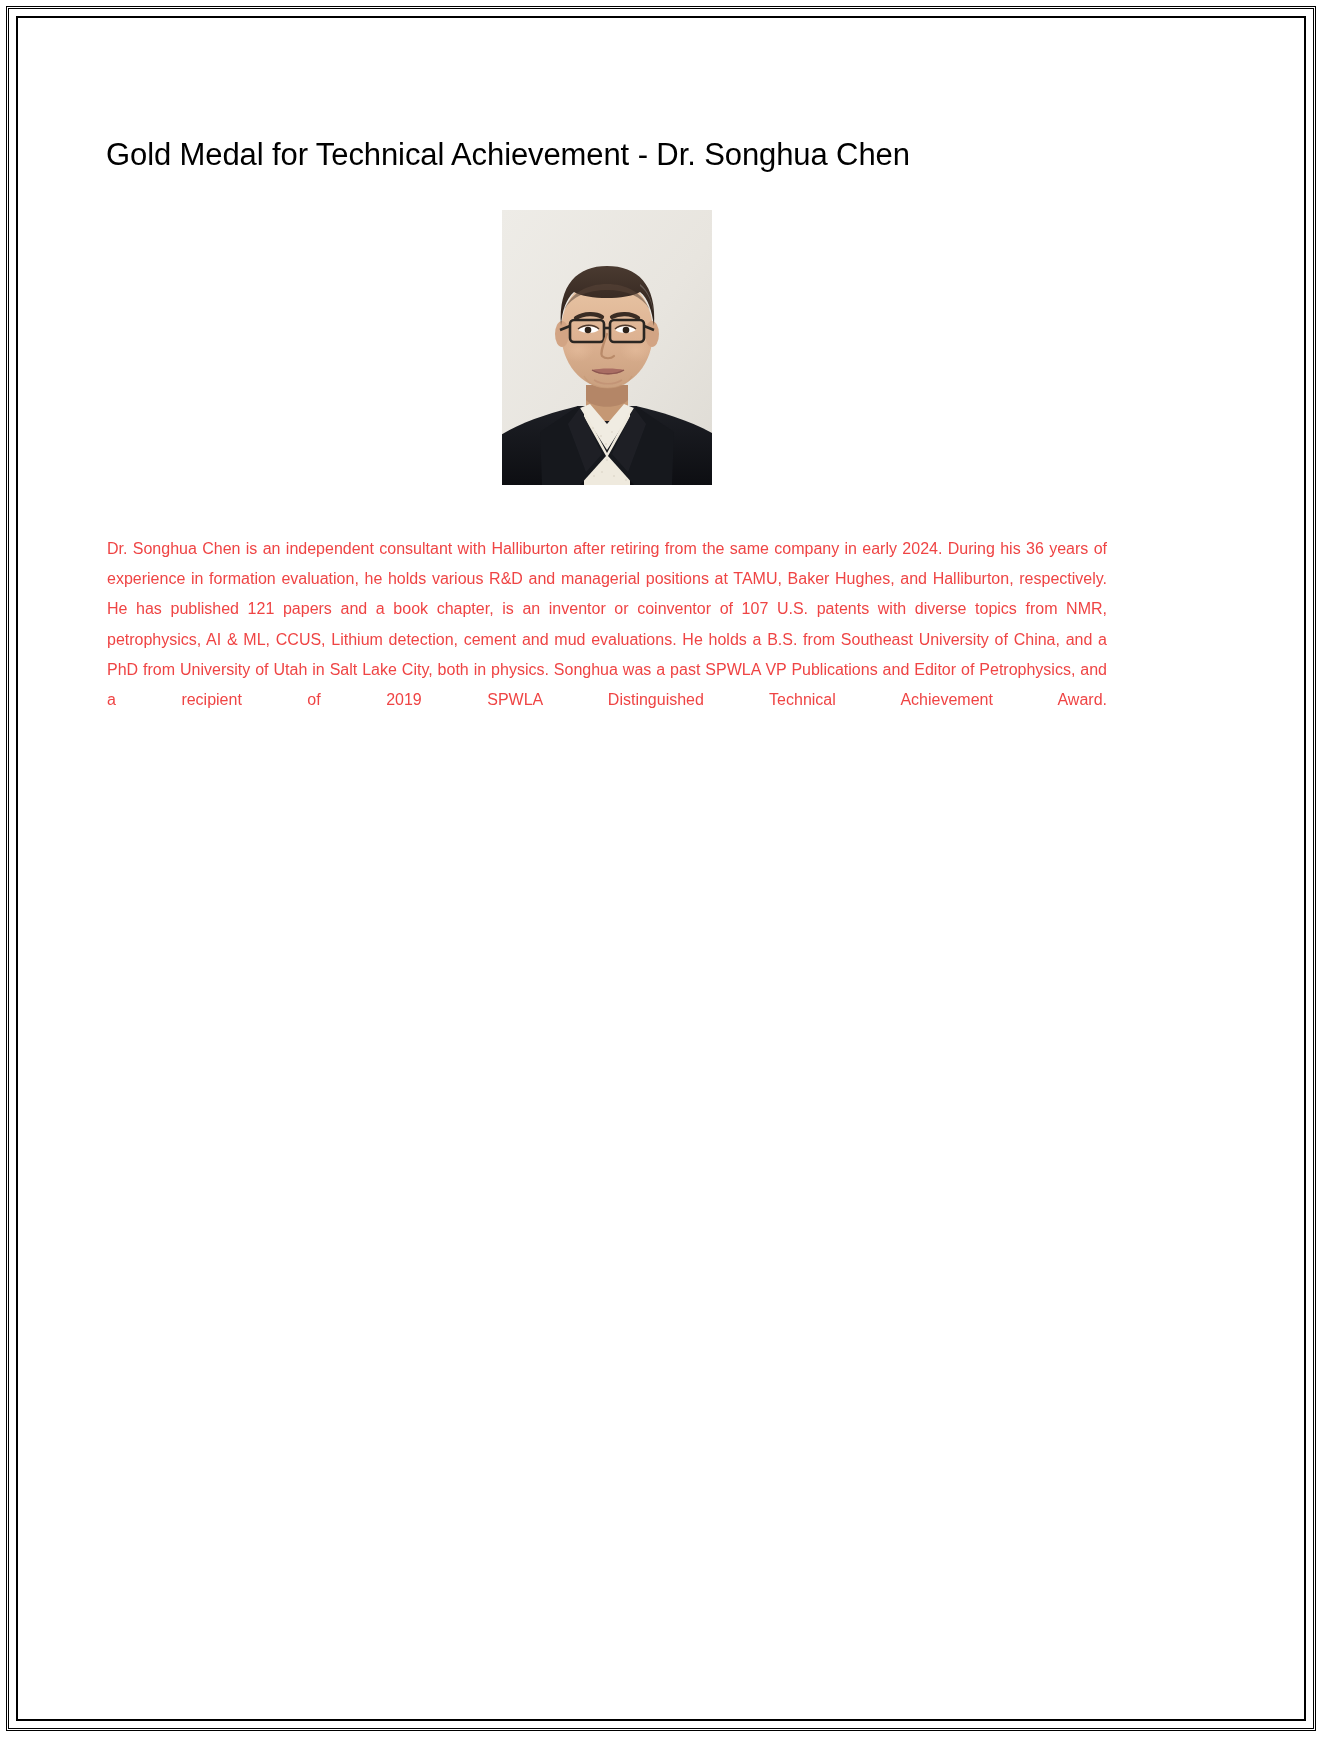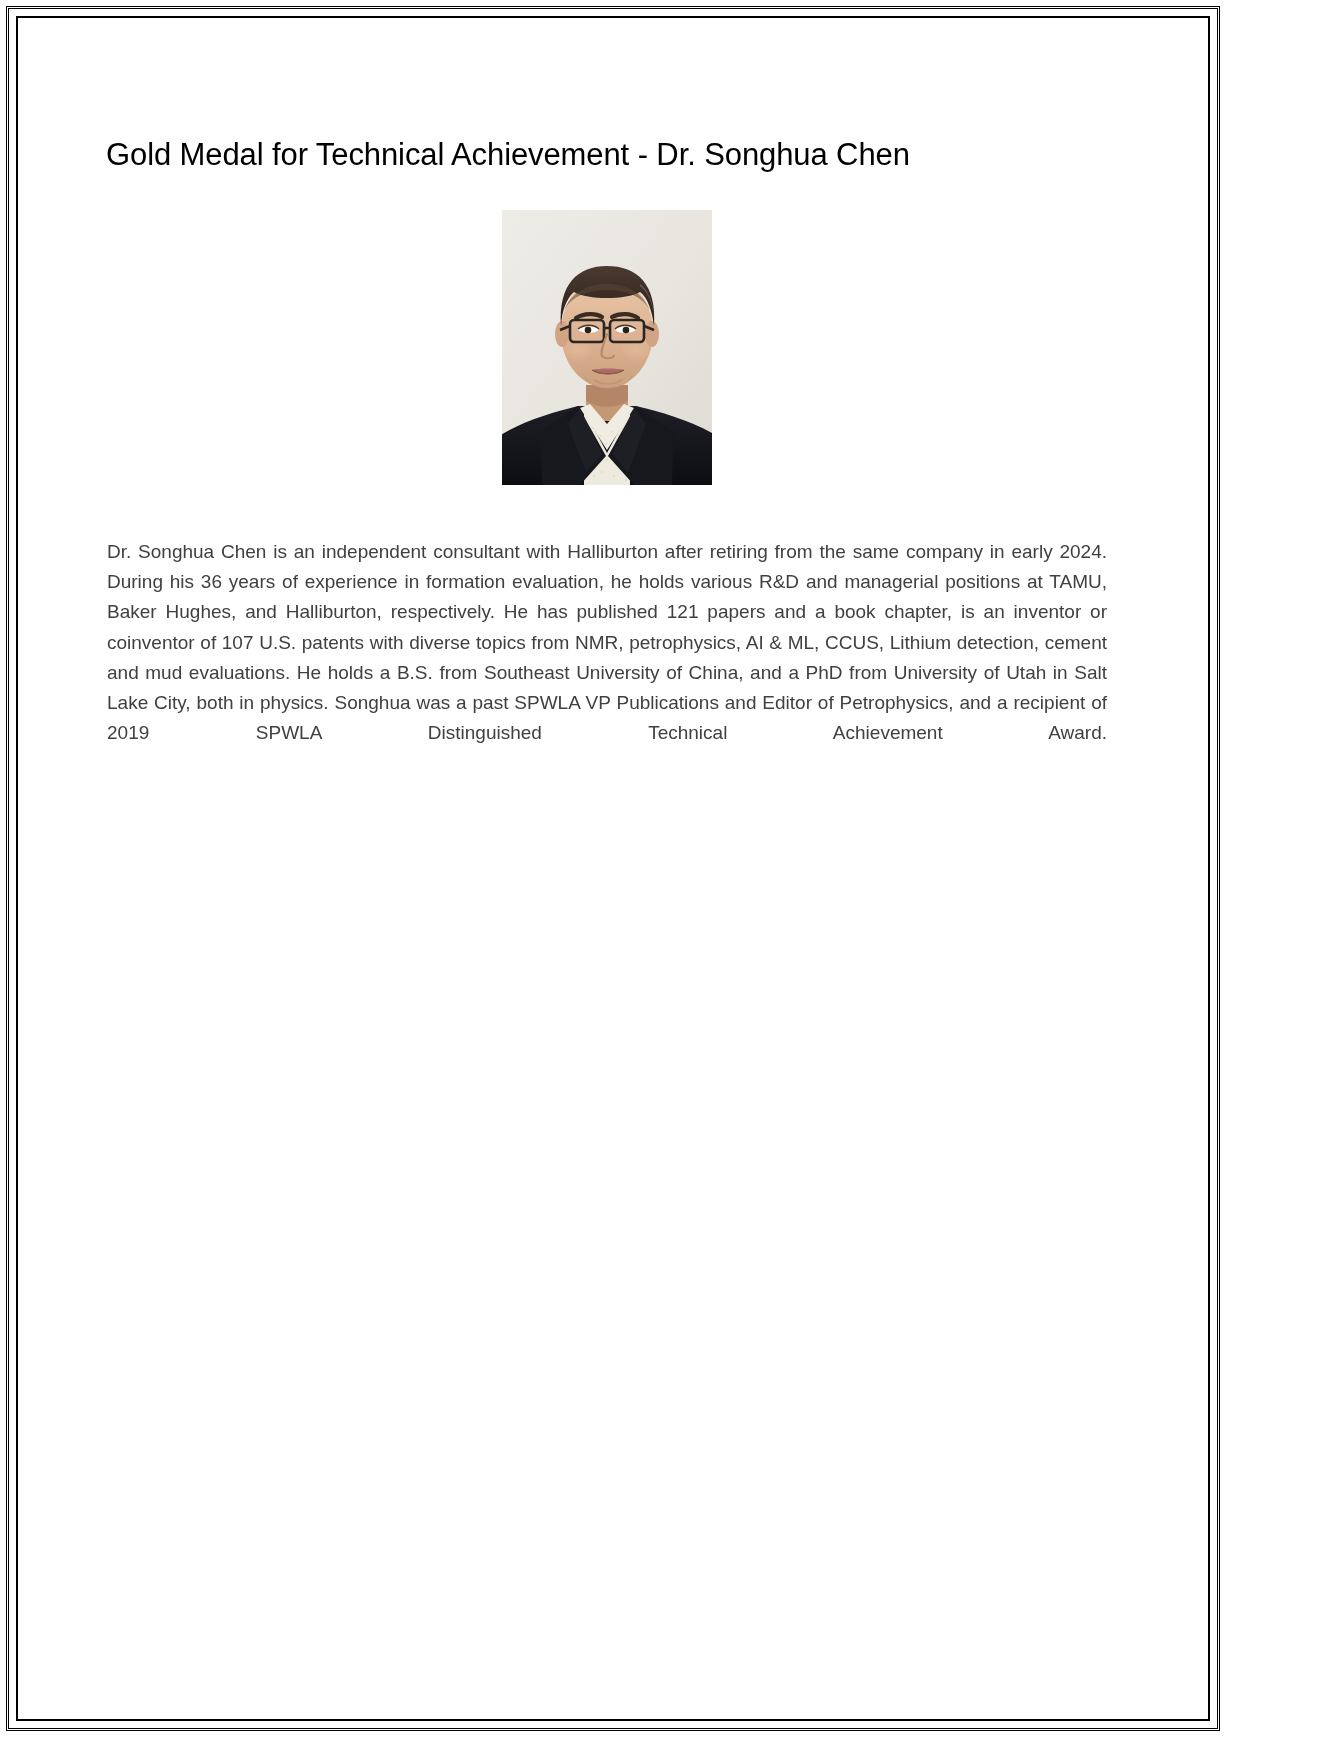--- a/index.html
+++ b/index.html
@@ -14,21 +14,21 @@
     font-family: "Liberation Sans", sans-serif;
     color: #000000;
     overflow: hidden;
   }
 
   
   .page {
     position: absolute;
     left: 6px;
     top: 6px;
-    width: 1214px;
+    width: 1310px;
     height: 1725px;
     box-sizing: border-box;
     border: 3px double #000000;
     background: #ffffff;
   }
   .page-inner {
     position: absolute;
     left: 7px;
     top: 7px;
     right: 7px;
@@ -71,25 +71,25 @@
     display: block;
     width: 210px;
     height: 275px;
   }
 
   .bio {
     position: absolute;
     left: 89px;
     top: 500px;
     width: 1000px;
-    font-size: 19px;
+    font-size: 16px;
     line-height: 30.2px;
     text-align: justify;
     text-justify: inter-word;
-    color: #404040;
+    color: #ef4444;
     hyphens: none;
   }
   .bio::after {
     content: "";
     display: inline-block;
     width: 100%;
   }
 </style>
 </head>
 <body>

